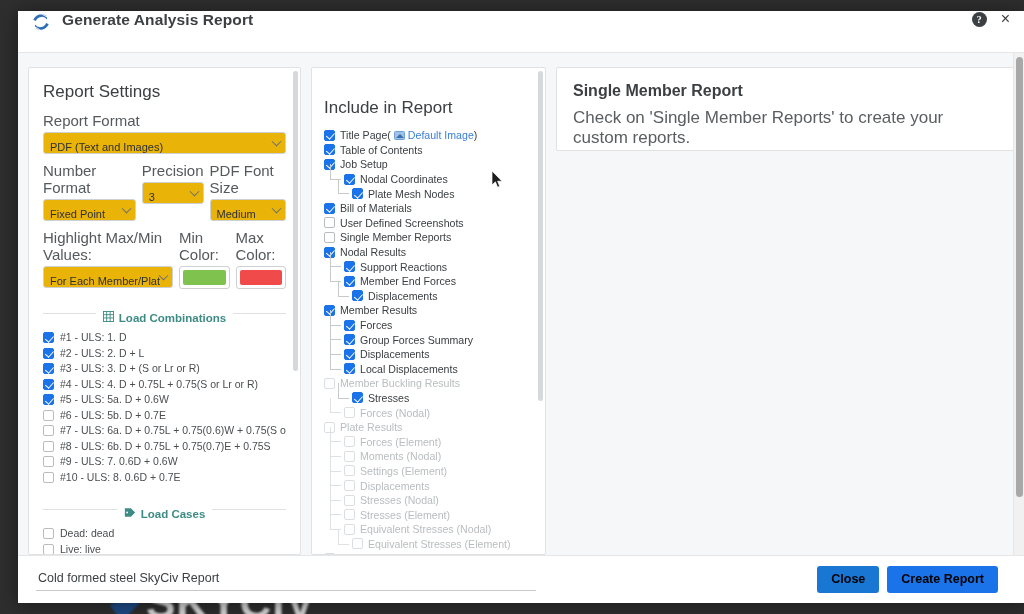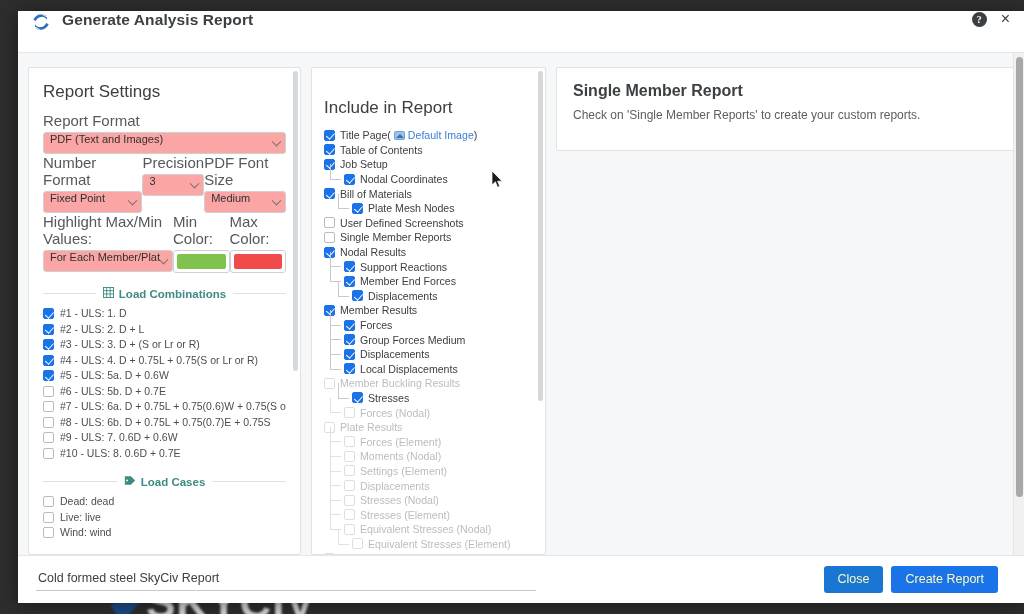--- a/index.html
+++ b/index.html
@@ -97,49 +97,49 @@
     overflow: hidden;
   }
   .field-label {
     font-size: 15px; color: #55595c; margin-bottom: 3px; display: block;
   }
   .select-box {
     position: relative;
     border: 1px solid #cdd1d4;
     border-radius: 3px;
     height: 22px;
-    background: #fca5a5;
-    display: flex; align-items: flex-start;
+    background: #eab308;
+    display: flex; align-items: flex-end;
     padding: 0 18px 0 6px;
     font-size: 11px; color: #2e3133;
     white-space: nowrap; overflow: hidden;
     cursor: pointer;
   }
   .select-box .chev {
     position: absolute; right: 5px; top: 50%;
     width: 7px; height: 7px;
     border-right: 1.4px solid #6b7073;
     border-bottom: 1.4px solid #6b7073;
     transform: translateY(-70%) rotate(45deg);
   }
-  .row { display: flex; }
+  .row { display: flex; gap: 6px; margin-top: 8px; }
   .col { display: flex; flex-direction: column; }
 
   .swatch-wrap { border: 1px solid #cdd1d4; border-radius: 3px; padding: 3px; background:#fff; }
   .swatch { height: 15px; border-radius: 2px; }
 
   
   .section-head {
     display: flex; align-items: center; gap: 7px;
     margin: 14px 0 6px 0;
     color: #3d8b84;
     font-size: 11.5px; font-weight: bold;
   }
   .section-head .line { flex: 1 1 auto; height: 1px; background: #dfe2e3; }
-  .section-head .txt { display: flex; align-items: center; gap: 5px; white-space: nowrap; }
+  .section-head .txt { display: flex; align-items: center; gap: 5px; white-space: nowrap; margin-top: 8px; }
 
   .chk-row {
     display: flex; align-items: center; gap: 6px;
     font-size: 10.5px; color: #4a4e51;
     line-height: 15px; height: 15.5px;
     white-space: nowrap; overflow: hidden;
   }
   .cb {
     width: 11px; height: 11px; flex: 0 0 11px;
     border: 1px solid #b7bcbf; border-radius: 2px;
@@ -193,21 +193,21 @@
   .link { color: #3b7fd4; }
 
   
   #panel-single {
     flex: 1 1 auto;
     align-self: flex-start;
     padding: 0 16px 26px 16px;
     height: 84px;
   }
   #single-title { font-size: 16px; font-weight: bold; color: #3c4043; padding: 14px 0 8px 0; }
-  #single-desc { font-size: 12px; color: #5a5e61; }
+  #single-desc { font-size: 17px; color: #5a5e61; }
 
   
   .pscroll {
     position: absolute; right: 2px; top: 3px; bottom: 3px; width: 5px;
   }
   .pscroll .thumb { position: absolute; left: 0; width: 5px; background: #d6d9db; border-radius: 3px; }
 
   
   #body-scrollbar {
     position: absolute; right: 0; top: 0; bottom: 0; width: 11px;
@@ -232,22 +232,22 @@
     border: 0; border-bottom: 1px solid #c6cacc;
     font-size: 12.5px; color: #3c4043;
     padding: 3px 2px 5px 2px;
     outline: none;
     font-family: "Liberation Sans", sans-serif;
     background: transparent;
   }
   #footer-buttons { margin-left: auto; display: flex; gap: 8px; }
   .btn {
     border: 0; border-radius: 3px;
-    background: #1976d2; color: #fef9c3;
-    font-size: 12.5px; font-weight: normal;
+    background: #1976d2; color: #000000;
+    font-size: 12.5px; font-weight: bold;
     padding: 7px 14px; cursor: pointer;
     font-family: "Liberation Sans", sans-serif;
     line-height: 1;
   }
   #create-report-button { background: #1a73e8; }
   .cursor-arrow { position: absolute; left: 474px; top: 118px; width: 12px; height: 18px; }
 </style>
 </head>
 <body>
 
@@ -460,68 +460,68 @@
           <div class="inc-row">
             <span class="cb on"></span>
             <span class="lbl">Job Setup</span>
           </div>
           <div class="inc-row">
             <span class="tree"></span>
             <span class="cb on"></span>
             <span class="lbl">Nodal Coordinates</span>
           </div>
           <div class="inc-row">
+            <span class="tree last" style="margin-left: 8px;"></span>
+            <span class="cb on"></span>
+            <span class="lbl">Plate Mesh Nodes</span>
+          </div>
+          <div class="inc-row">
             <span class="cb on"></span>
             <span class="lbl">Bill of Materials</span>
           </div>
           <div class="inc-row">
+            <span class="cb"></span>
+            <span class="lbl">User Defined Screenshots</span>
+          </div>
+          <div class="inc-row">
+            <span class="cb"></span>
+            <span class="lbl">Single Member Reports</span>
+          </div>
+          <div class="inc-row">
+            <span class="cb on"></span>
+            <span class="lbl">Nodal Results</span>
+          </div>
+          <div class="inc-row">
+            <span class="tree"></span>
+            <span class="cb on"></span>
+            <span class="lbl">Support Reactions</span>
+          </div>
+          <div class="inc-row">
+            <span class="tree"></span>
+            <span class="cb on"></span>
+            <span class="lbl">Member End Forces</span>
+          </div>
+          <div class="inc-row">
             <span class="tree last" style="margin-left: 8px;"></span>
             <span class="cb on"></span>
-            <span class="lbl">Plate Mesh Nodes</span>
-          </div>
-          <div class="inc-row">
-            <span class="cb"></span>
-            <span class="lbl">User Defined Screenshots</span>
-          </div>
-          <div class="inc-row">
-            <span class="cb"></span>
-            <span class="lbl">Single Member Reports</span>
-          </div>
-          <div class="inc-row">
-            <span class="cb on"></span>
-            <span class="lbl">Nodal Results</span>
+            <span class="lbl">Displacements</span>
+          </div>
+          <div class="inc-row">
+            <span class="cb on"></span>
+            <span class="lbl">Member Results</span>
           </div>
           <div class="inc-row">
             <span class="tree"></span>
             <span class="cb on"></span>
-            <span class="lbl">Support Reactions</span>
+            <span class="lbl">Forces</span>
           </div>
           <div class="inc-row">
             <span class="tree"></span>
             <span class="cb on"></span>
-            <span class="lbl">Member End Forces</span>
-          </div>
-          <div class="inc-row">
-            <span class="tree last" style="margin-left: 8px;"></span>
-            <span class="cb on"></span>
-            <span class="lbl">Displacements</span>
-          </div>
-          <div class="inc-row">
-            <span class="cb on"></span>
-            <span class="lbl">Member Results</span>
-          </div>
-          <div class="inc-row">
-            <span class="tree"></span>
-            <span class="cb on"></span>
-            <span class="lbl">Forces</span>
-          </div>
-          <div class="inc-row">
-            <span class="tree"></span>
-            <span class="cb on"></span>
-            <span class="lbl">Group Forces Medium</span>
+            <span class="lbl">Group Forces Summary</span>
           </div>
           <div class="inc-row">
             <span class="tree"></span>
             <span class="cb on"></span>
             <span class="lbl">Displacements</span>
           </div>
           <div class="inc-row">
             <span class="tree"></span>
             <span class="cb on"></span>
             <span class="lbl">Local Displacements</span>

